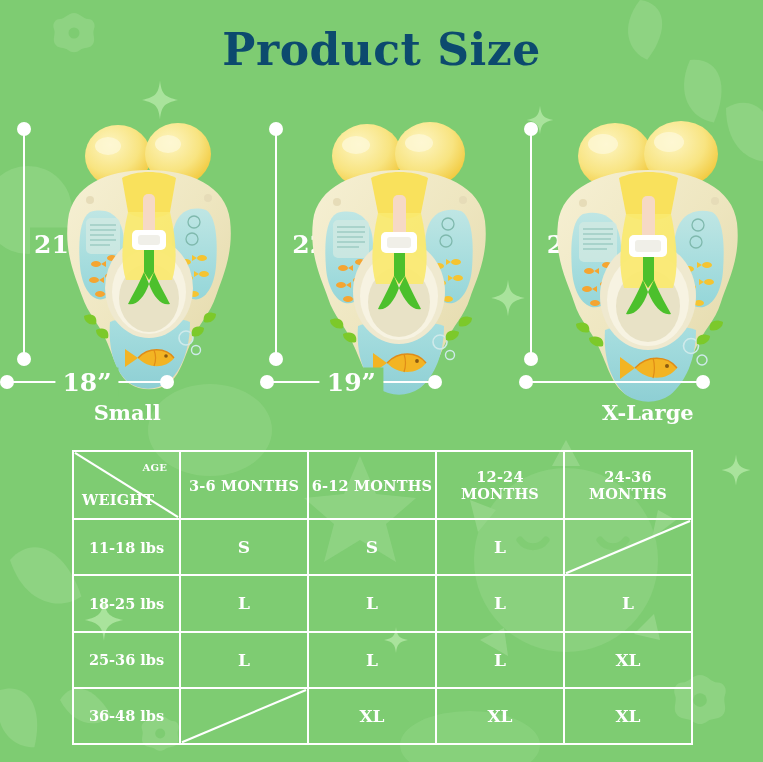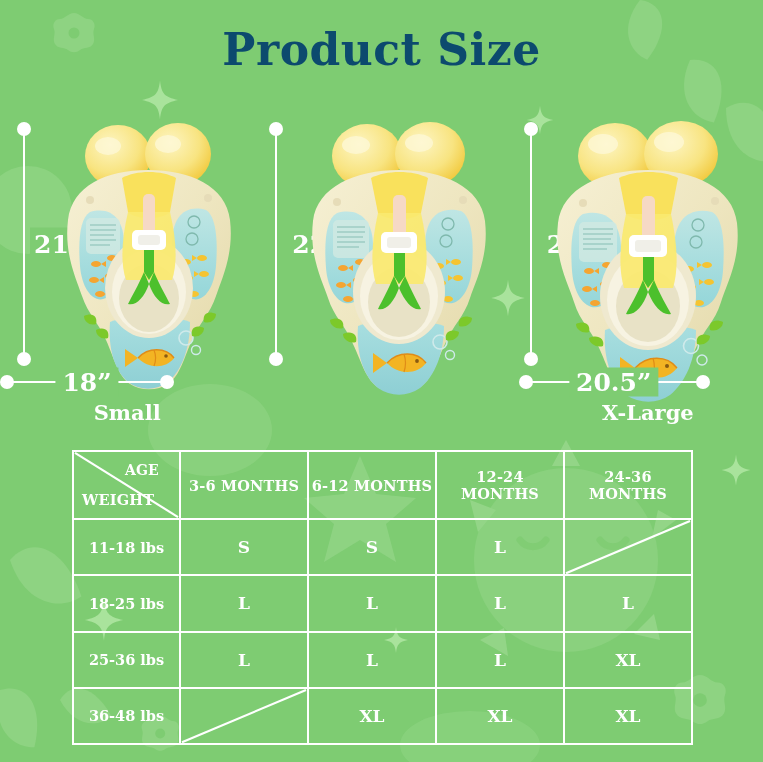--- a/index.html
+++ b/index.html
@@ -153,22 +153,22 @@
   .size-table tbody td { height: 56px; font-size: 17px; text-align: center; }
   .size-table tbody td.wlabel { font-size: 14.5px; }
 
   
   .corner { position: relative; padding: 0; }
   .corner .diag {
     position: absolute; inset: 0;
   }
   .corner .diag svg { width: 100%; height: 100%; display: block; }
   .corner .age {
-    position: absolute; right: 20px; top: 10px;
-    font-size: 14px;
+    position: absolute; right: 12px; top: 10px;
+    font-size: 10px;
   }
   .corner .weight {
     position: absolute; left: 8px; bottom: 10px;
     font-size: 14.5px;
   }
 
   
   .slash { padding: 0; }
   .slash svg { position: absolute; inset: 0; width: 100%; height: 100%; }
 </style>
@@ -503,20 +503,26 @@
         <rect x="86" y="124" width="36" height="21" rx="5" fill="#ffffff"></rect>
         <rect x="92" y="129" width="24" height="11" rx="3" fill="#f0efe8"></rect>
         <path d="M99,145 L110,145 L110,168 L104,176 L99,168 Z" fill="#4cc02c"></path>
         <path d="M99,168 C93,182 87,193 83,201 C91,203 99,194 104,180 Z" fill="#4cc02c"></path>
         <path d="M110,168 C116,182 122,193 126,201 C118,203 110,194 104,180 Z" fill="#4cc02c"></path>
 
         <circle cx="42" cy="94" r="4" fill="#e6dcb8"></circle>
         <circle cx="168" cy="92" r="4" fill="#e6dcb8"></circle>
       </svg>
     </div>
+    <div class="hmeasure">
+      <div class="hdot" style="left:6px"></div>
+      <div class="hline" style="left:13px;width:168px"></div>
+      <div class="hdot" style="left:174px"></div>
+      <div class="hlabel" style="left:97px">19”</div>
+    </div>
   </div>
 
   <div class="product-col">
     <div class="vmeasure">
       <div class="vdot top"></div>
       <div class="vline"></div>
       <div class="vdot bot"></div>
       <div class="vlabel">23”</div>
     </div>
     <div class="float-wrap">
@@ -632,21 +638,20 @@
         <path d="M115,172 C121,187 128,198 132,206 C124,208 115,199 109,184 Z" fill="#4cc02c"></path>
 
         <circle cx="44" cy="95" r="4" fill="#e6dcb8"></circle>
         <circle cx="176" cy="93" r="4" fill="#e6dcb8"></circle>
       </svg>
     </div>
     <div class="hmeasure">
       <div class="hdot" style="left:10px"></div>
       <div class="hline" style="left:17px;width:177px"></div>
       <div class="hdot" style="left:187px"></div>
-      <div class="hlabel" style="left:105px">20.5”</div>
     </div>
     <div class="size-name" style="padding-left:24px">X-Large</div>
   </div>
 </div>
 
 <table class="size-table">
   <thead>
     <tr>
       <td class="col-weight corner">
         <span class="diag">

